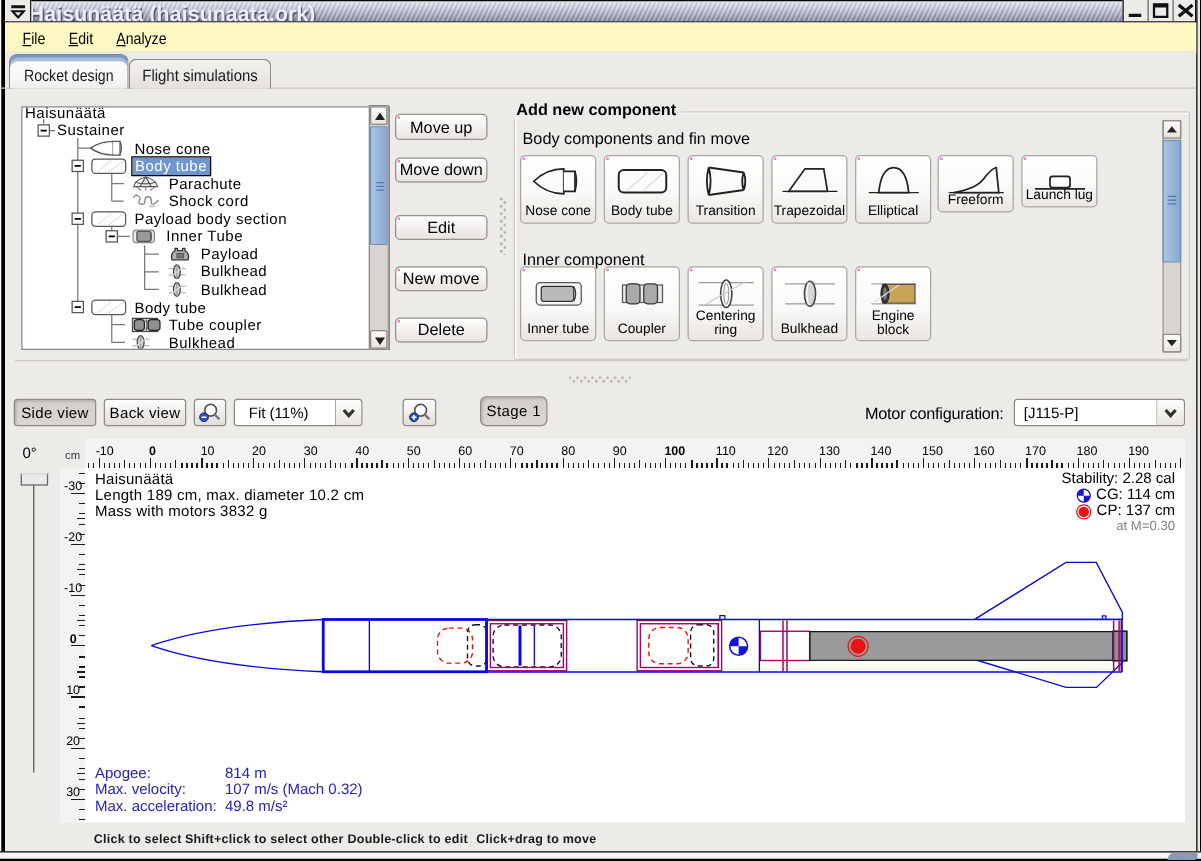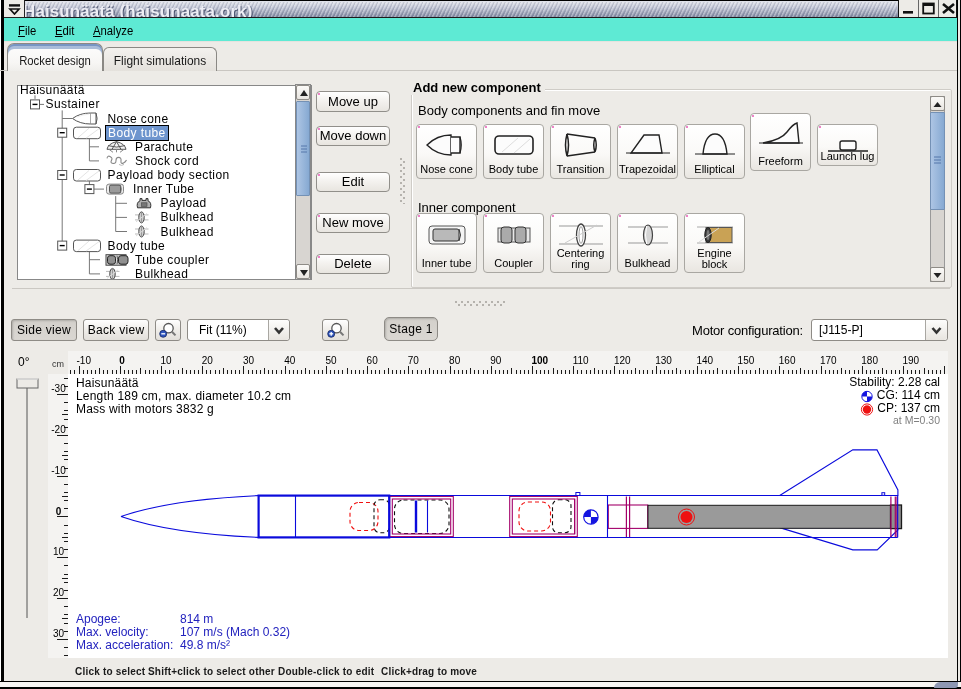--- a/index.html
+++ b/index.html
@@ -13,21 +13,21 @@
 
 #title{left:1px;top:0;width:959px;height:18px;background:linear-gradient(180deg,#E2E4EB 0%,#BFC3D3 40%,#8087A0 100%);border-top:1px solid #000;border-bottom:1px solid #1a1a1a;overflow:hidden}
 #title .stripes{position:absolute;left:25px;top:1px;width:871px;height:16px;background:repeating-linear-gradient(115deg,rgba(255,255,255,0.3) 0px,rgba(255,255,255,0.3) 1px,rgba(0,0,0,0.0) 1.8px,rgba(70,75,95,0.18) 2.6px,rgba(0,0,0,0.0) 3.4px)}
 #title .txt{position:absolute;left:22px;top:1px;width:875px;font-size:17px;font-weight:bold;color:#EDEDF4;text-shadow:1px 1px 1px #424A66;letter-spacing:0.1px}
 #ticon{left:1px;top:0;width:24px;height:18px;background:#EDEBE7;border:1px solid #222;border-top:none;border-left:none}
 #ticon svg{position:absolute;left:7px;top:3px}
 #wbtns{right:4px;top:0;width:59px;height:18px;background:#EDEBE7;border:1px solid #111;border-top:none;display:flex}
 #wbtns .wb{flex:1;position:relative;border-right:1px solid #666}
 #wbtns .wb:last-child{border-right:none}
 
-#menubar{left:4px;top:18px;width:953px;height:24px;background:#5eead4;border-bottom:1px solid #E5E3DF}
+#menubar{left:4px;top:18px;width:953px;height:24px;background:#fef9c3;border-bottom:1px solid #E5E3DF}
 #menubar span{position:absolute;top:5px;font-size:13px;color:#000;transform:scaleX(0.87);transform-origin:0 0}
 
 .tab{position:absolute;font-size:13px;color:#1a1a1a}
 #tab1{left:7px;top:43px;width:96px;height:28px;background:linear-gradient(180deg,#FDFDFD 0%,#F7F6F4 70%,#EFEEEB 100%);border:1px solid #8A8884;border-bottom:none;border-radius:7px 7px 0 0;box-shadow:inset 0 2px 0 #7795C4,inset 0 5px 0 #A9BCD9}
 #tab1 .t{position:absolute;left:0;top:9px;width:100%;text-align:center;transform:scaleX(0.87)}
 #tab2{left:103px;top:47px;width:114px;height:24px;background:linear-gradient(180deg,#F3F1EE 0%,#E4E1DC 100%);border:1px solid #8A8884;border-bottom:none;border-radius:6px 6px 0 0}
 #tab2 .t{position:absolute;left:0;top:5px;width:100%;text-align:center;transform:scaleX(0.92)}
 #tabline{left:0px;top:70px;width:957px;height:1px;background:#C9C6C1}
 
 #tree{left:17px;top:85px;width:295px;height:195px;background:#fff;border:1px solid #888;font-size:12px}
@@ -277,21 +277,21 @@
       </svg>
       <div class="l1">Elliptical</div>
     </div>
 <div class="cbtn" style="left:617px;top:124px;height:55px">
       <svg width="52" height="32" viewBox="0 0 52 32">
         <path d="M22 6 L37 6 L40 24 L9 24 Z" fill="#fcfcfc" stroke="#222" stroke-width="1.4"></path>
         <path d="M4 24 h44" stroke="#222" stroke-width="1"></path>
       </svg>
       <div class="l1">Trapezoidal</div>
     </div>
-<div class="cbtn" style="left:750px;top:113px;height:58px">
+<div class="cbtn" style="left:750px;top:124px;height:46px">
       <svg width="52" height="32" viewBox="0 0 52 32">
         <path d="M8 25 Q26 22 32 14 Q38 6 42 5 L44 25 Z" fill="#fcfcfc" stroke="#222" stroke-width="1.4"></path>
         <path d="M4 25 h44" stroke="#222" stroke-width="1"></path>
       </svg>
       <div class="l1">Freeform</div>
     </div>
 <div class="cbtn" style="left:817px;top:124px;height:42px">
       <svg width="52" height="32" viewBox="0 0 52 32">
         <path d="M6 22 h40" stroke="#222" stroke-width="1.4"></path>
         <rect x="18" y="12" width="16" height="9" rx="2" fill="#fcfcfc" stroke="#222" stroke-width="1.4"></rect>

